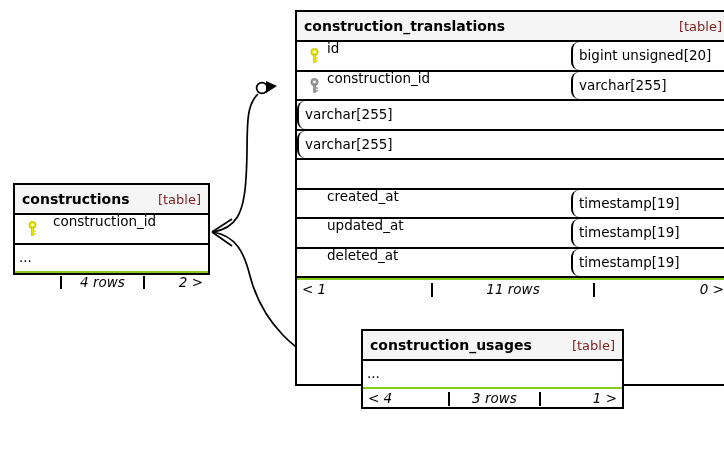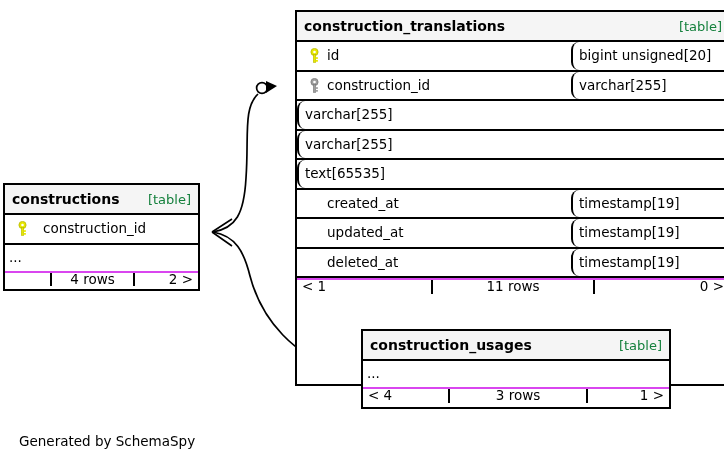--- a/index.html
+++ b/index.html
@@ -55,37 +55,36 @@
     padding: 0 7px;
     height: 30px;
   }
   .tbl-title {
     font-weight: bold;
     font-size: 14px;
     white-space: nowrap;
   }
   .tbl-kind {
     font-size: 13px;
-    color: #15803d;
+    color: #7f1d1d;
     white-space: nowrap;
     padding-left: 12px;
   }
 
   .tbl-row {
     display: flex;
     align-items: stretch;
     border-bottom: 2px solid #000000;
     box-sizing: border-box;
     height: 29.5px;
   }
   .tbl-row:last-of-type { border-bottom: none; }
 
   .col-name {
     display: flex;
-    align-items: center;
     flex: 1 1 auto;
     min-width: 0;
     box-sizing: border-box;
     padding-left: 6px;
     white-space: nowrap;
     overflow: hidden;
   }
   .col-type {
     display: flex;
     align-items: center;
@@ -100,25 +99,26 @@
     flex: 0 0 22px;
     display: flex;
     align-items: center;
     justify-content: center;
   }
   .name-text { padding-left: 2px; }
 
   
   .tbl-footer {
     display: flex;
-    align-items: flex-start;
-    border-top: 2px solid #d946ef;
+    align-items: center;
+    border-top: 2px solid #84cc16;
     box-sizing: border-box;
     height: 22px;
     font-size: 13.5px;
+    font-style: italic;
   }
   .foot-cell {
     display: flex;
     align-items: center;
     box-sizing: border-box;
     padding: 0 5px;
     white-space: nowrap;
   }
   .foot-left   { justify-content: flex-start; }
   .foot-mid    { justify-content: center;  border-left: 2px solid #000000; }
@@ -142,30 +142,30 @@
   #node-construction-translations .col-type {
     flex: 0 0 158px;
     width: 158px;
     border-radius: 8px;
   }
   #node-construction-translations .tbl-footer .foot-left  { flex: 0 0 134px; }
   #node-construction-translations .tbl-footer .foot-mid   { flex: 1 1 auto; }
   #node-construction-translations .tbl-footer .foot-right { flex: 0 0 136px; }
 
   #node-constructions {
-    left: 3px; top: 183px;
-    width: 197px; height: 108px;
+    left: 13px; top: 183px;
+    width: 197px; height: 92px;
   }
   #node-constructions .tbl-footer .foot-left  { flex: 0 0 45px; }
   #node-constructions .tbl-footer .foot-mid   { flex: 1 1 auto; }
   #node-constructions .tbl-footer .foot-right { flex: 0 0 65px; }
 
   #node-construction-usages {
     left: 361px; top: 329px;
-    width: 310px; height: 80px;
+    width: 263px; height: 80px;
   }
   #node-construction-usages .tbl-footer .foot-left  { flex: 0 0 85px; }
   #node-construction-usages .tbl-footer .foot-mid   { flex: 1 1 auto; }
   #node-construction-usages .tbl-footer .foot-right { flex: 0 0 83px; }
 
   
   #generated-by {
     position: absolute;
     left: 19px;
     top: 433px;
@@ -236,21 +236,20 @@
 
     <div class="tbl-row">
       <div class="col-type">varchar[255]</div>
     </div>
 
     <div class="tbl-row">
       <div class="col-type">varchar[255]</div>
     </div>
 
     <div class="tbl-row">
-      <div class="col-type">text[65535]</div>
     </div>
 
     <div class="tbl-row">
       <div class="col-name">
         <span class="key-slot"></span>
         <span class="name-text">created_at</span>
       </div>
       <div class="col-type">timestamp[19]</div>
     </div>
 
@@ -321,15 +320,14 @@
       <span>...</span>
     </div>
 
     <div class="tbl-footer">
       <div class="foot-cell foot-left">&lt; 4</div>
       <div class="foot-cell foot-mid">3 rows</div>
       <div class="foot-cell foot-right">1 &gt;</div>
     </div>
   </div>
 
-  <div id="generated-by">Generated by SchemaSpy</div>
 
 </div>
 
 </body></html>

